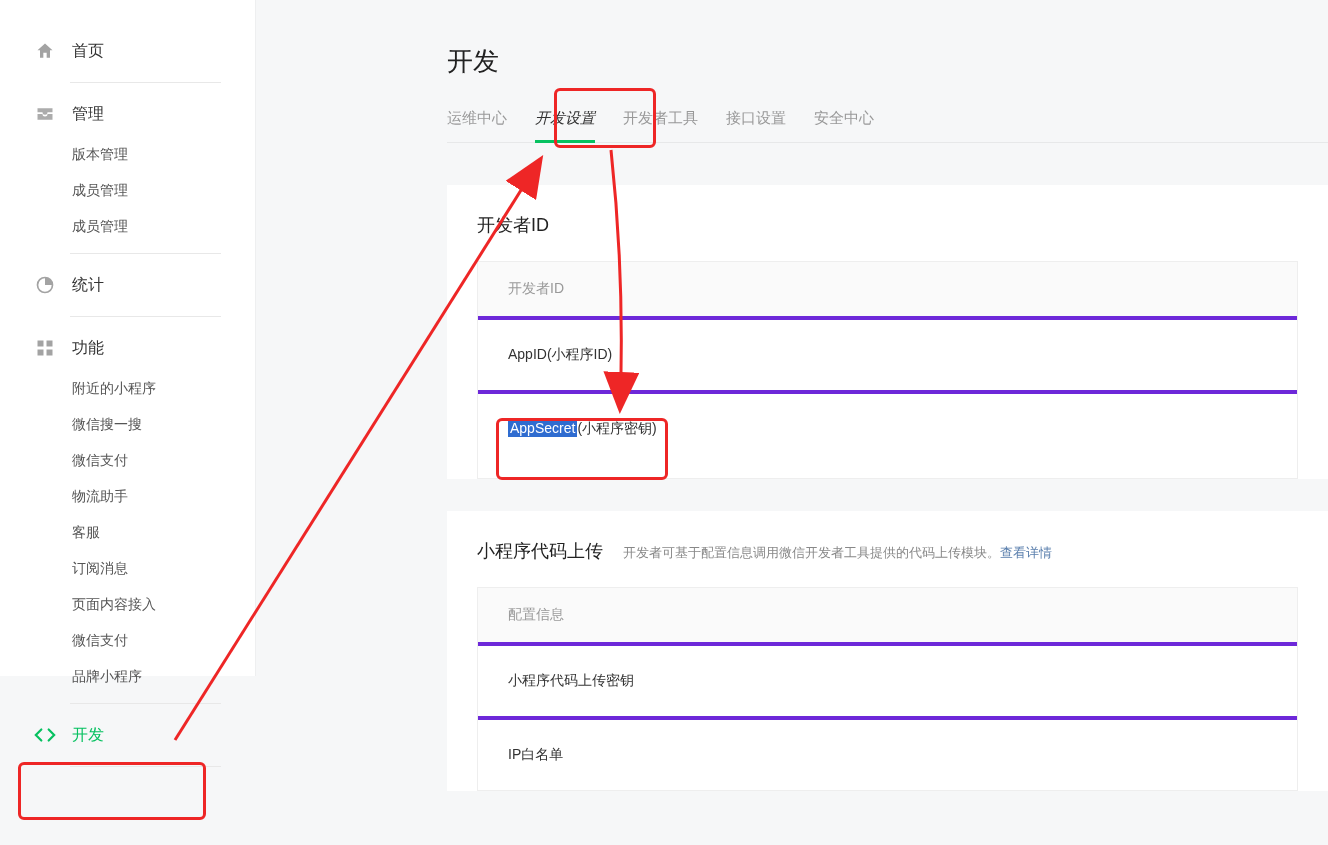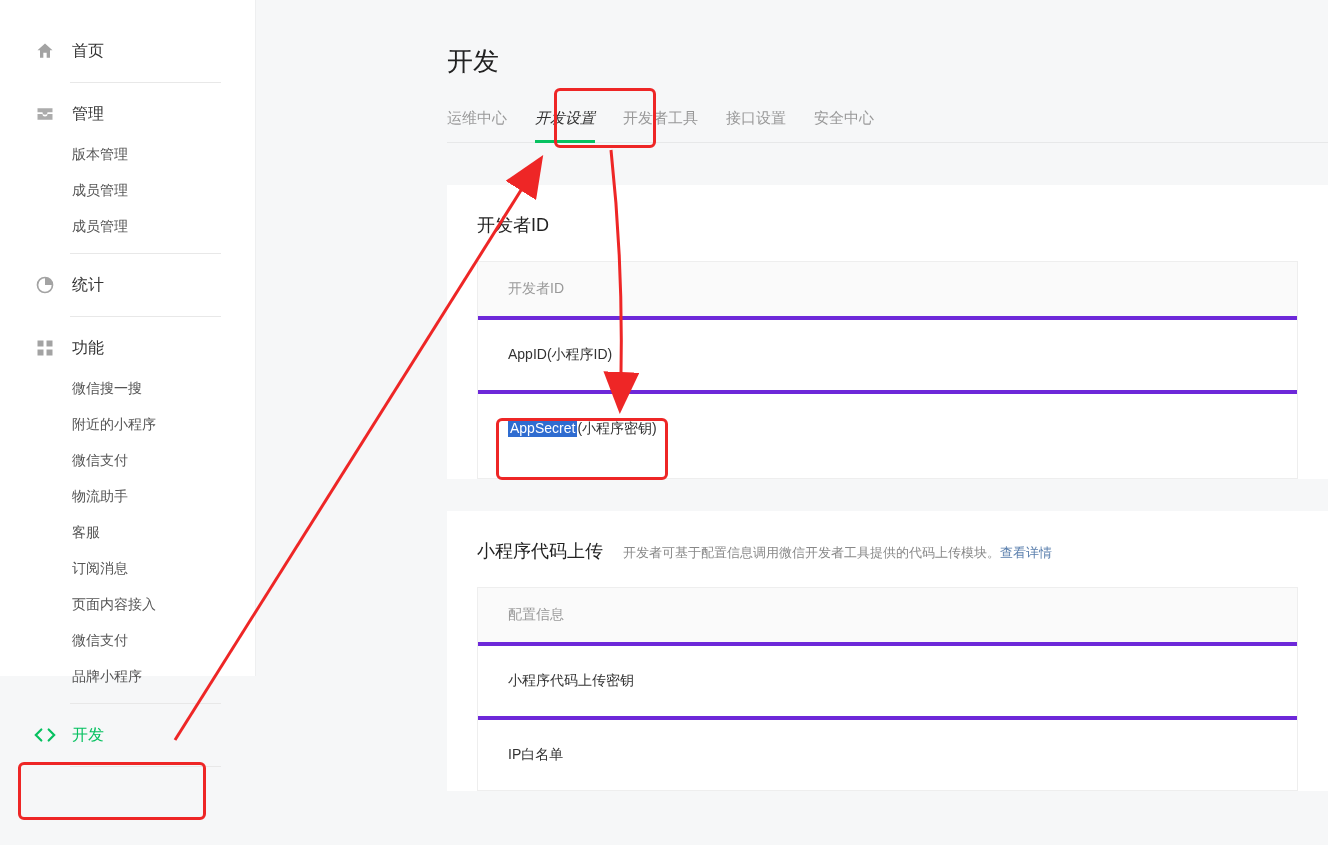--- a/index.html
+++ b/index.html
@@ -90,22 +90,22 @@
       <span class="ico">
         <svg width="18" height="18" viewBox="0 0 24 24" fill="currentColor">
             <rect x="2" y="2" width="8" height="8"></rect>
             <rect x="14" y="2" width="8" height="8"></rect>
             <rect x="2" y="14" width="8" height="8"></rect>
             <rect x="14" y="14" width="8" height="8"></rect>
           </svg>
       </span>
       <span class="lbl">功能</span>
     </div>
+    <div class="sub-item">附近的小程序</div>
     <div class="sub-item">微信搜一搜</div>
-    <div class="sub-item">附近的小程序</div>
     <div class="sub-item">微信支付</div>
     <div class="sub-item">物流助手</div>
     <div class="sub-item">客服</div>
     <div class="sub-item">订阅消息</div>
     <div class="sub-item">页面内容接入</div>
     <div class="sub-item">微信支付</div>
     <div class="sub-item">品牌小程序</div>
     <div class="nav-divider"></div>
 
     <div class="nav-item active">

